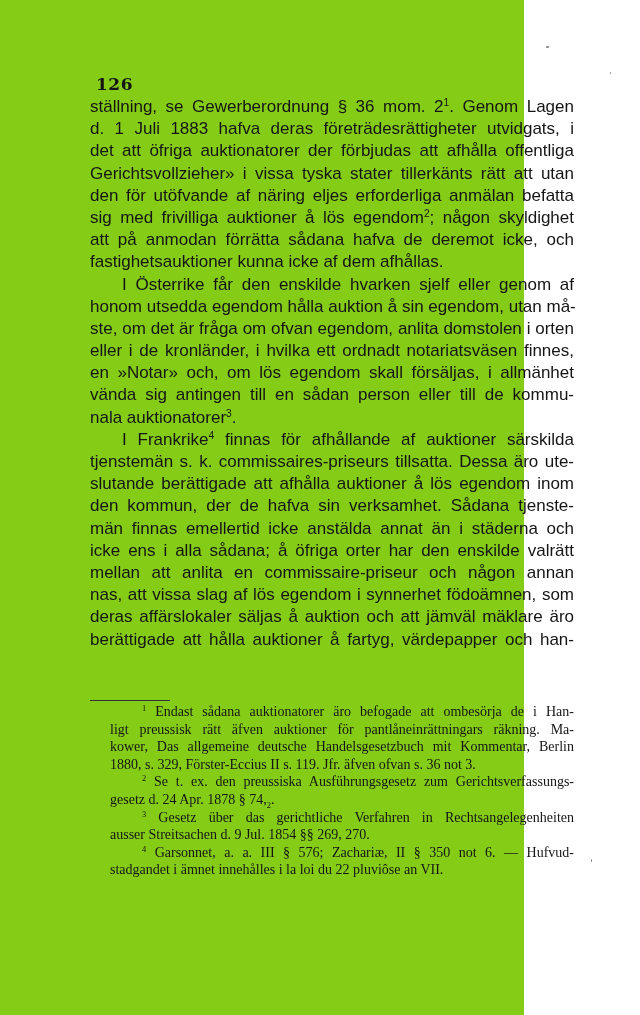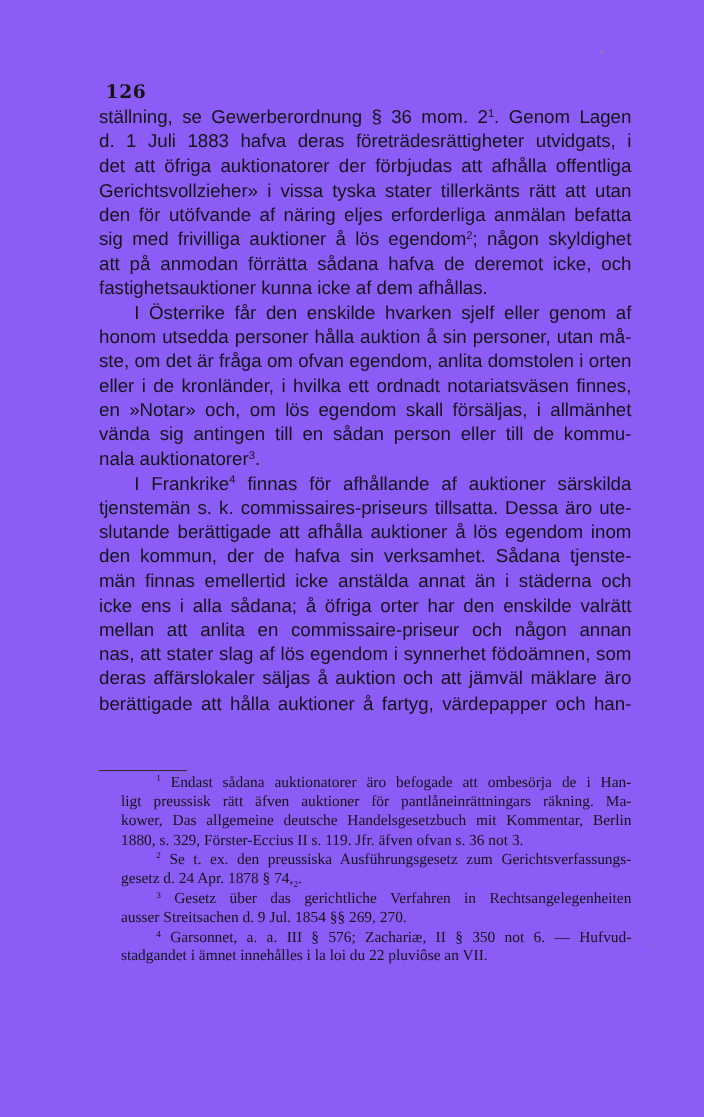--- a/index.html
+++ b/index.html
@@ -1,19 +1,19 @@
 <!DOCTYPE html>
 <html><head>
   <meta charset="utf-8">
   <style>
     html, body { margin: 0; padding: 0; background: #ffffff; }
     body { width: 640px; height: 1015px; position: relative; overflow: hidden; }
     .page {
-      position: absolute; left: 0; top: 0; width: 640px; height: 1015px;
-      background: #8b5cf6;
+      position: absolute; left: 0; top: 0; width: 524px; height: 1015px;
+      background: #84cc16;
       font-family: "DejaVu Serif", "Liberation Serif", serif;
       color: #151515;
     }
     .page-number {
       position: absolute; left: 96px; top: 74px;
       font-size: 17px; font-weight: bold; letter-spacing: 0.5px;
     }
     .body-text {
       position: absolute; left: 90px; top: 96px; width: 484px;
     }
@@ -53,34 +53,34 @@
   <div class="body-text" id="body">
       <span class="line"><span>ställning, se Gewerberordnung § 36 mom. 2</span><sup>1</sup><span>. Genom Lagen</span></span>
       <span class="line"><span>d. 1 Juli 1883 hafva deras företrädesrättigheter utvidgats, i</span></span>
       <span class="line"><span>det att öfriga auktionatorer der förbjudas att afhålla offentliga</span></span>
       <span class="line"><span>Gerichtsvollzieher» i vissa tyska stater tillerkänts rätt att utan</span></span>
       <span class="line"><span>den för utöfvande af näring eljes erforderliga anmälan befatta</span></span>
       <span class="line"><span>sig med frivilliga auktioner å lös egendom</span><sup>2</sup><span>; någon skyldighet</span></span>
       <span class="line"><span>att på anmodan förrätta sådana hafva de deremot icke, och</span></span>
       <span class="line last"><span>fastighetsauktioner kunna icke af dem afhållas.</span></span>
       <span class="line indent"><span>I Österrike får den enskilde hvarken sjelf eller genom af</span></span>
-      <span class="line"><span>honom utsedda personer hålla auktion å sin personer, utan må-</span></span>
+      <span class="line"><span>honom utsedda egendom hålla auktion å sin egendom, utan må-</span></span>
       <span class="line"><span>ste, om det är fråga om ofvan egendom, anlita domstolen i orten</span></span>
       <span class="line"><span>eller i de kronländer, i hvilka ett ordnadt notariatsväsen finnes,</span></span>
       <span class="line"><span>en »Notar» och, om lös egendom skall försäljas, i allmänhet</span></span>
       <span class="line"><span>vända sig antingen till en sådan person eller till de kommu-</span></span>
       <span class="line last"><span>nala auktionatorer</span><sup>3</sup><span>.</span></span>
       <span class="line indent"><span>I Frankrike</span><sup>4</sup><span> finnas för afhållande af auktioner särskilda</span></span>
       <span class="line"><span>tjenstemän s. k. commissaires-priseurs tillsatta. Dessa äro ute-</span></span>
       <span class="line"><span>slutande berättigade att afhålla auktioner å lös egendom inom</span></span>
       <span class="line"><span>den kommun, der de hafva sin verksamhet. Sådana tjenste-</span></span>
       <span class="line"><span>män finnas emellertid icke anstälda annat än i städerna och</span></span>
       <span class="line"><span>icke ens i alla sådana; å öfriga orter har den enskilde valrätt</span></span>
       <span class="line"><span>mellan att anlita en commissaire-priseur och någon annan</span></span>
-      <span class="line"><span>nas, att stater slag af lös egendom i synnerhet födoämnen, som</span></span>
+      <span class="line"><span>nas, att vissa slag af lös egendom i synnerhet födoämnen, som</span></span>
       <span class="line"><span>deras affärslokaler säljas å auktion och att jämväl mäklare äro</span></span>
       <span class="line"><span>berättigade att hålla auktioner å fartyg, värdepapper och han-</span></span>
     </div>
 
   <div class="rule"></div>
 
   <div class="footnotes" id="foot">
       <span class="fline indent"><sup>1</sup><span> Endast sådana auktionatorer äro befogade att ombesörja de i Han-</span></span>
       <span class="fline"><span>ligt preussisk rätt äfven auktioner för pantlåneinrättningars räkning. Ma-</span></span>
       <span class="fline"><span>kower, Das allgemeine deutsche Handelsgesetzbuch mit Kommentar, Berlin</span></span>

